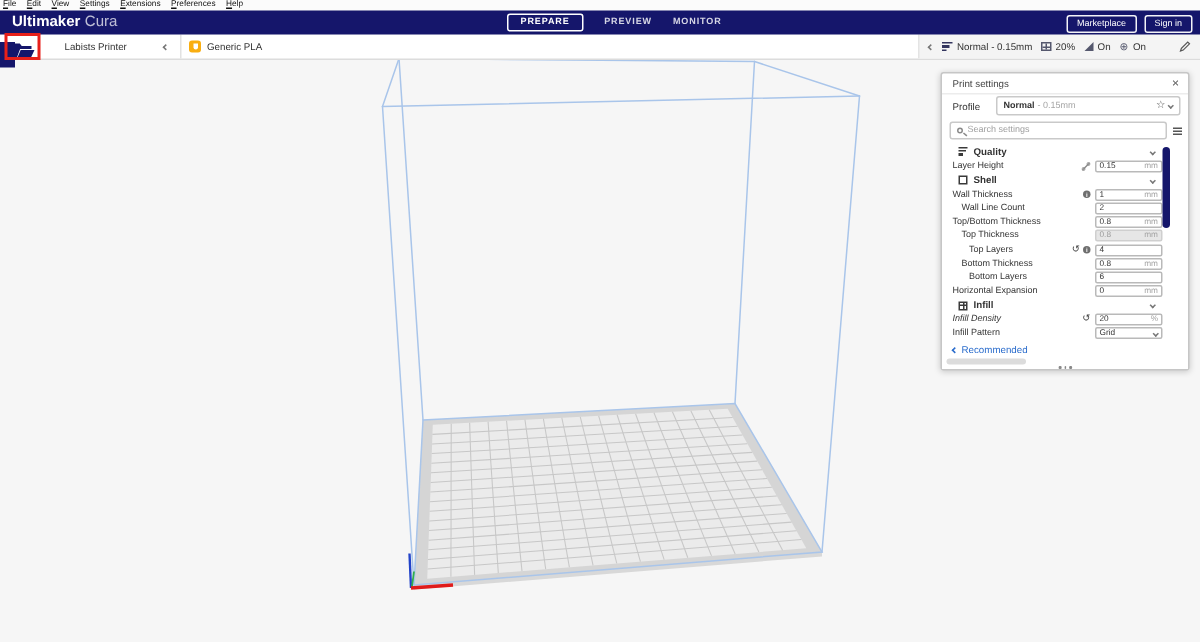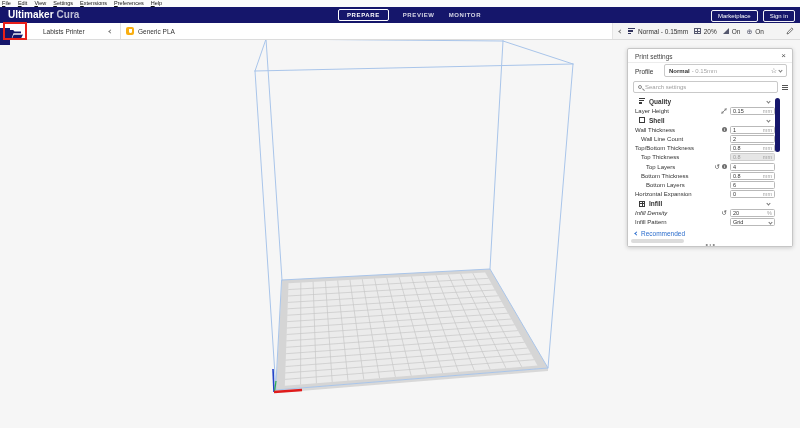--- a/index.html
+++ b/index.html
@@ -9,21 +9,21 @@
   
   #menubar { position:absolute; left:0; top:0; width:800px; height:7px; background:#fbfbfb;
     display:flex; align-items:center; gap:7px; padding-left:2px; z-index:30; }
   .menu-item { font-size:5.5px; color:#111; line-height:7px; }
   .menu-item::first-letter { text-decoration:underline; }
 
   
   #header { position:absolute; left:0; top:7px; width:800px; height:16px; background:#15166b; z-index:30; }
   #brand { position:absolute; left:8px; top:2px; font-size:10px; color:#fff; white-space:nowrap; }
   #brand .b1 { font-weight:700;text-align:right; }
-  #brand .b2 { font-weight:700; opacity:.72; margin-left:3px; }
+  #brand .b2 { font-weight:400; opacity:.72; margin-left:3px; }
   #stage-tabs { position:absolute; left:338px; top:0; height:16px; display:flex; align-items:center; gap:14px; }
   .tab { font-size:6px; font-weight:700; letter-spacing:.6px; color:rgba(255,255,255,.82); }
   .tab.active { color:#fff; border:1px solid #fff; border-radius:2px; padding:2px 8px; }
   #header-buttons { position:absolute; right:5px; top:2.5px; display:flex; gap:5px; }
   .hbtn { font-size:6px; color:#fff; border:1px solid rgba(255,255,255,.95); border-radius:2px;
     padding:2px 6px; line-height:6px; white-space:nowrap; }
 
   
   #toolbar { position:absolute; left:0; top:23px; width:800px; height:17px; background:#fff;
     border-bottom:1px solid #dcdcdc; z-index:20; }

